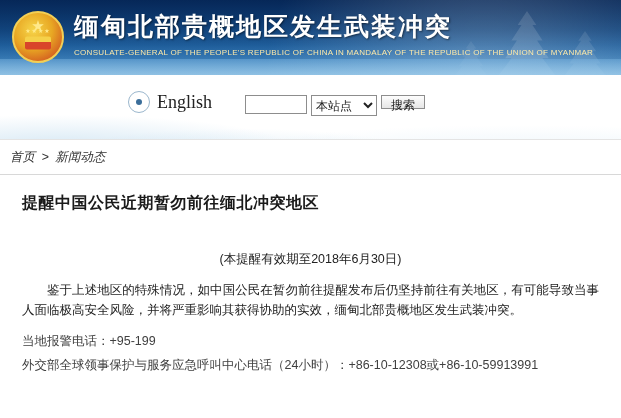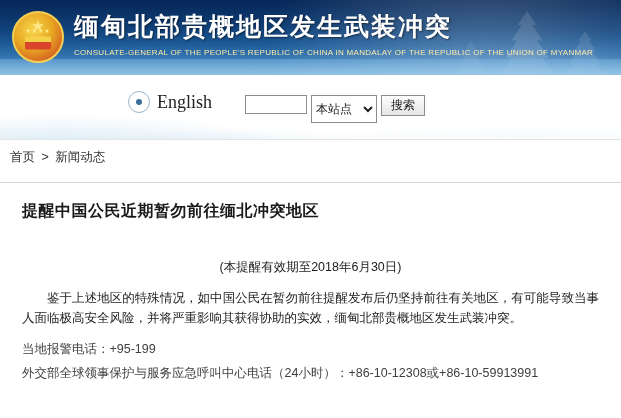--- a/index.html
+++ b/index.html
@@ -173,46 +173,47 @@
     height: 19px;
     border: 1px solid #8d8d8d;
     background: #fff;
     font-size: 11px;
     padding: 0 3px;
     box-sizing: border-box;
     color: #333;
   }
   .search-select {
     width: 66px;
-    height: 28px;
+    height: 21px;
     border: 1px solid #8d8d8d;
     background: #fff;
     font-size: 12px;
     box-sizing: border-box;
     color: #222;
     font-family: "Liberation Sans", sans-serif;
   }
   .search-button {
     width: 44px;
-    height: 21px;
+    height: 14px;
     border: 1px solid #8d8d8d;
     background: linear-gradient(180deg, #fdfdfd, #e6e6e6);
     font-size: 12px;
     color: #222;
     box-sizing: border-box;
     cursor: pointer;
     font-family: "Liberation Sans", sans-serif;
   }
 
   
   .breadcrumb {
-    padding: 9px 0 16px 10px;
+    padding: 9px 0 8px 10px;
     font-size: 12.5px;
     color: #333;
     border-bottom: 1px solid #d8d8d8;
+    font-style: italic;
   }
   .breadcrumb a {
     color: #333;
     text-decoration: none;
   }
   .breadcrumb .sep { margin: 0 3px; }
 
   
   .article {
     padding: 12px 22px 0 22px;

